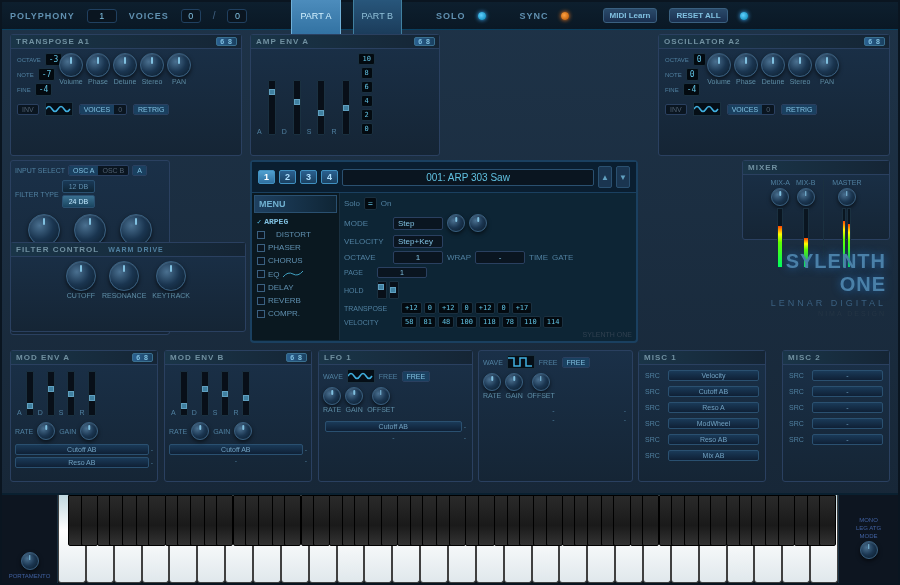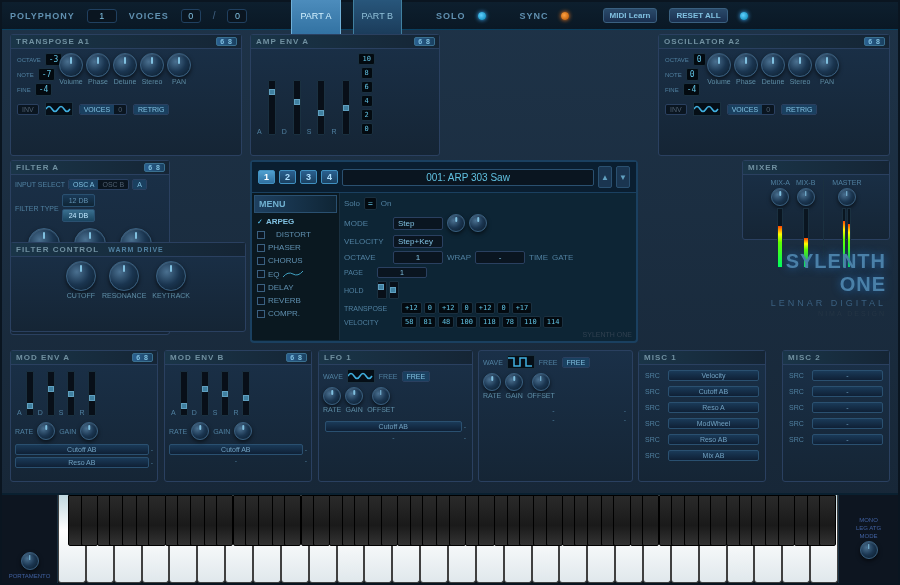--- a/index.html
+++ b/index.html
@@ -603,24 +603,20 @@
         <div class="num-display" style="font-size:7px">8</div>
         <div class="num-display" style="font-size:7px">6</div>
         <div class="num-display" style="font-size:7px">4</div>
         <div class="num-display" style="font-size:7px">2</div>
         <div class="num-display" style="font-size:7px">0</div>
       </div>
     </div>
   </div>
 
   <div class="panel" style="top:158px;left:8px;width:160px;height:175px;">
-    <div class="panel-title">
-      <span>FILTER A</span>
-      <span class="section-badge">6 8</span>
-    </div>
     <div style="padding:4px;">
       <div style="display:flex;gap:3px;align-items:center;margin-bottom:4px;">
         <span style="color:#5080a0;font-size:7px">INPUT SELECT</span>
         <div class="toggle-switch">
           <span class="toggle-opt active">OSC A</span>
           <span class="toggle-opt">OSC B</span>
         </div>
         <div class="toggle-switch">
           <span class="toggle-opt active">A</span>
         </div>
@@ -681,21 +677,21 @@
       <div class="display-arrow">▲</div>
       <div class="display-arrow">▼</div>
     </div>
 
     <div class="display-content">
 
       <div style="width:88px;background:#0a1820;border-right:1px solid #1a3040;padding:2px;">
         <div style="display:flex;align-items:center;gap:4px;padding:3px 4px;background:linear-gradient(90deg,#1e4060,#0f2535);border:1px solid #2a5070;margin-bottom:2px;cursor:pointer;">
           <span style="color:#70b0d0;font-weight:bold;font-size:9px">MENU</span>
         </div>
-        <div style="display:flex;align-items:flex-end;gap:3px;padding:2px 3px;cursor:pointer;">
+        <div style="display:flex;align-items:flex-end;gap:3px;padding:2px 3px;cursor:pointer;font-family:Liberation Mono, monospace;">
           <span class="check-mark">✓</span>
           <span style="color:#80c0e0;font-size:8px;font-weight:bold">ARPEG</span>
         </div>
         <div style="display:flex;align-items:center;gap:11px;padding:2px 3px;cursor:pointer;">
           <span class="check-box"></span>
           <span style="color:#6090b0;font-size:8px">DISTORT</span>
         </div>
         <div style="display:flex;align-items:center;gap:3px;padding:2px 3px;cursor:pointer;">
           <span class="check-box"></span>
           <span style="color:#6090b0;font-size:8px">PHASER</span>

